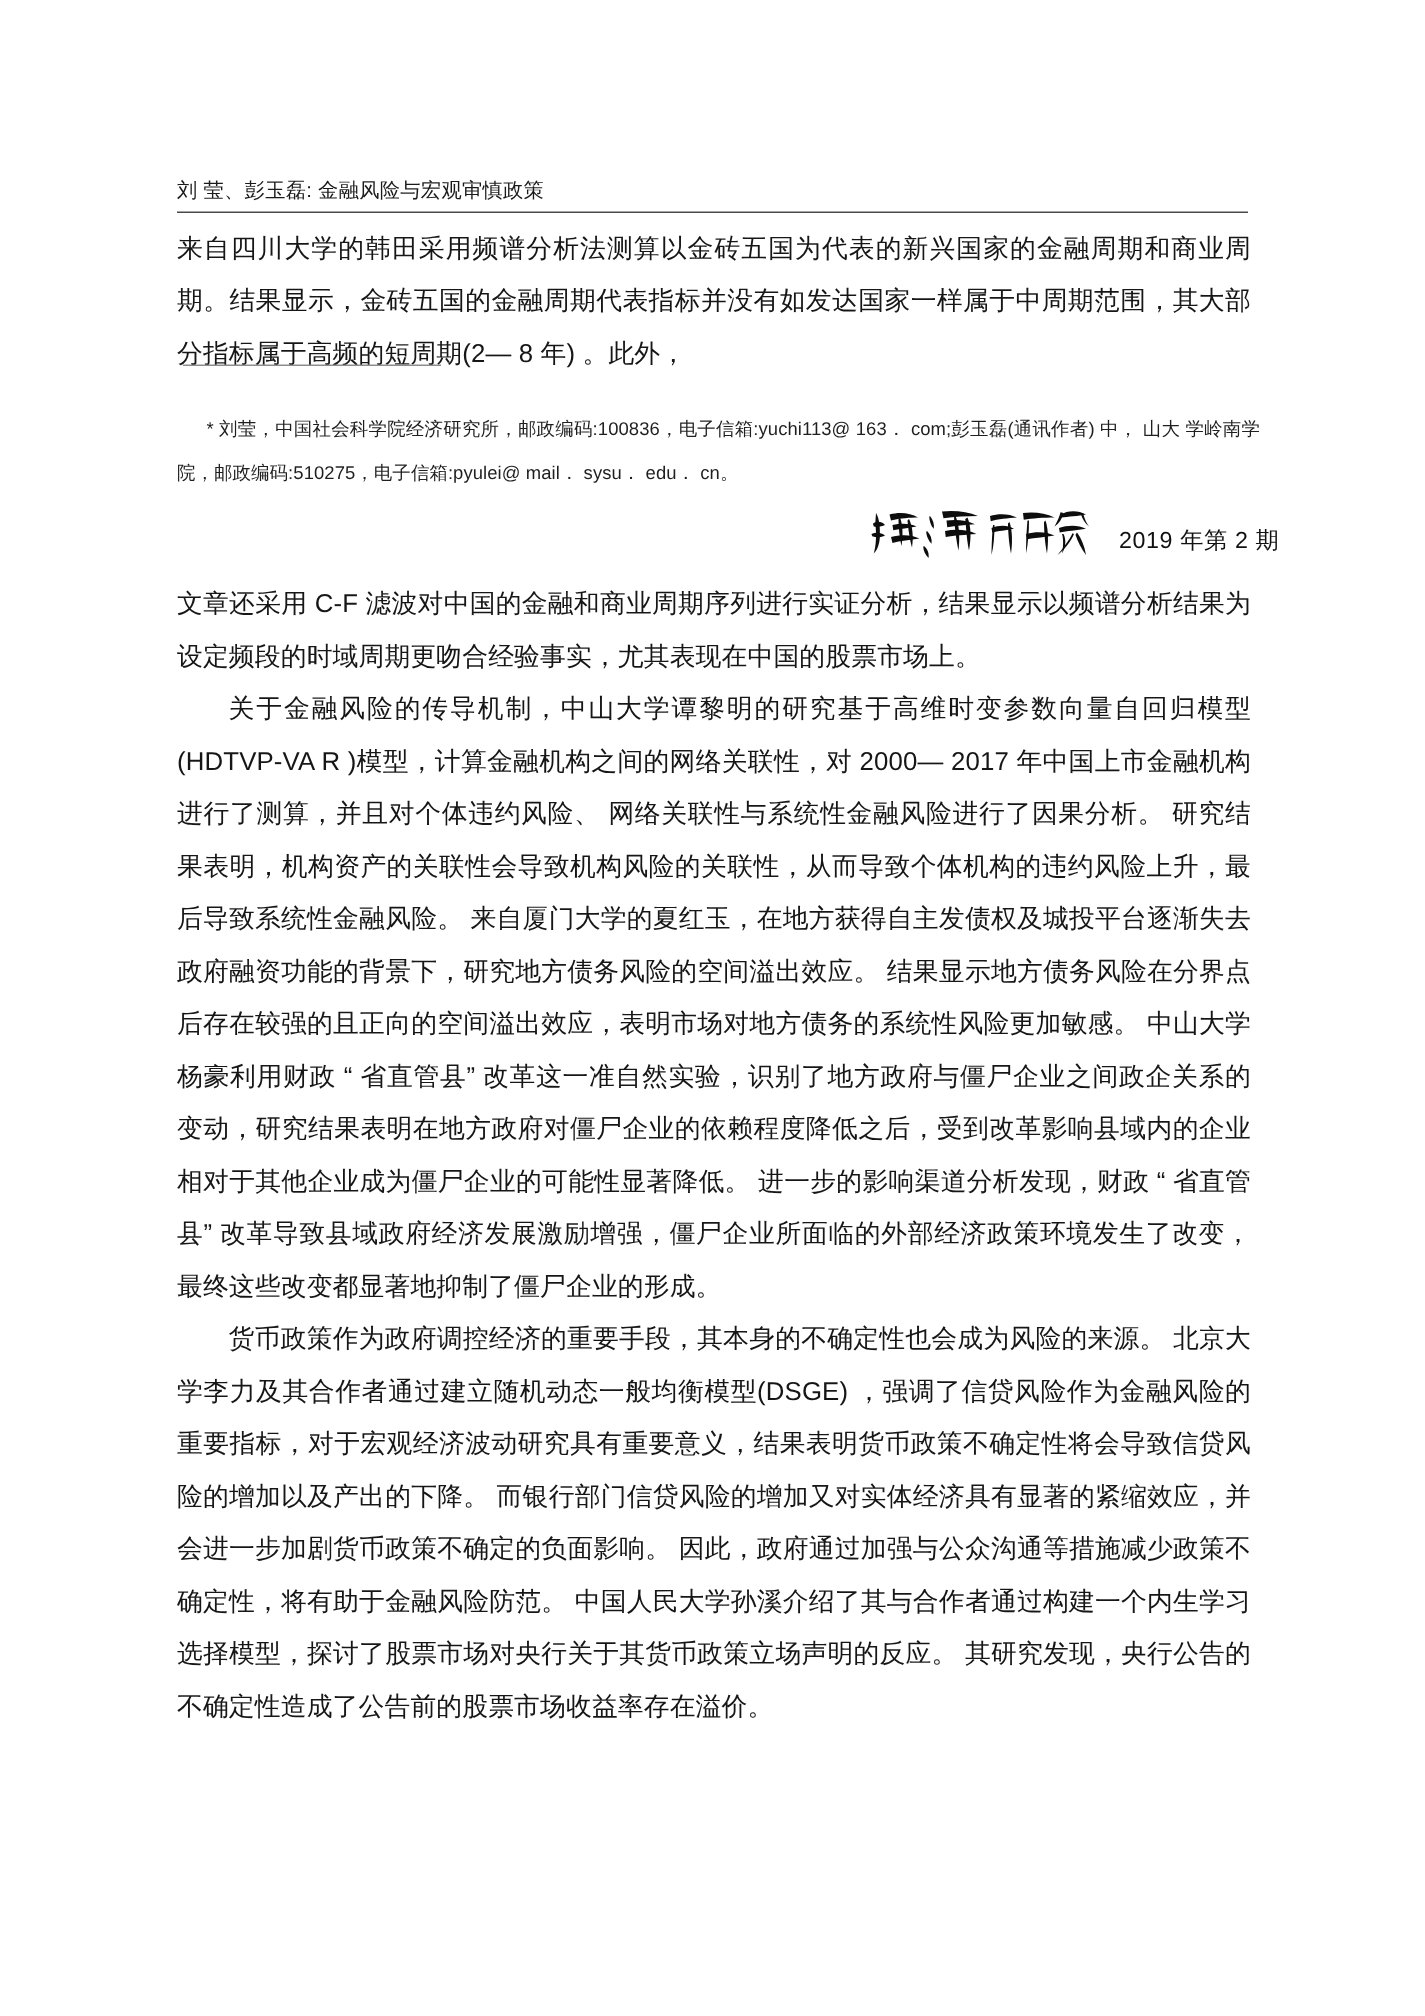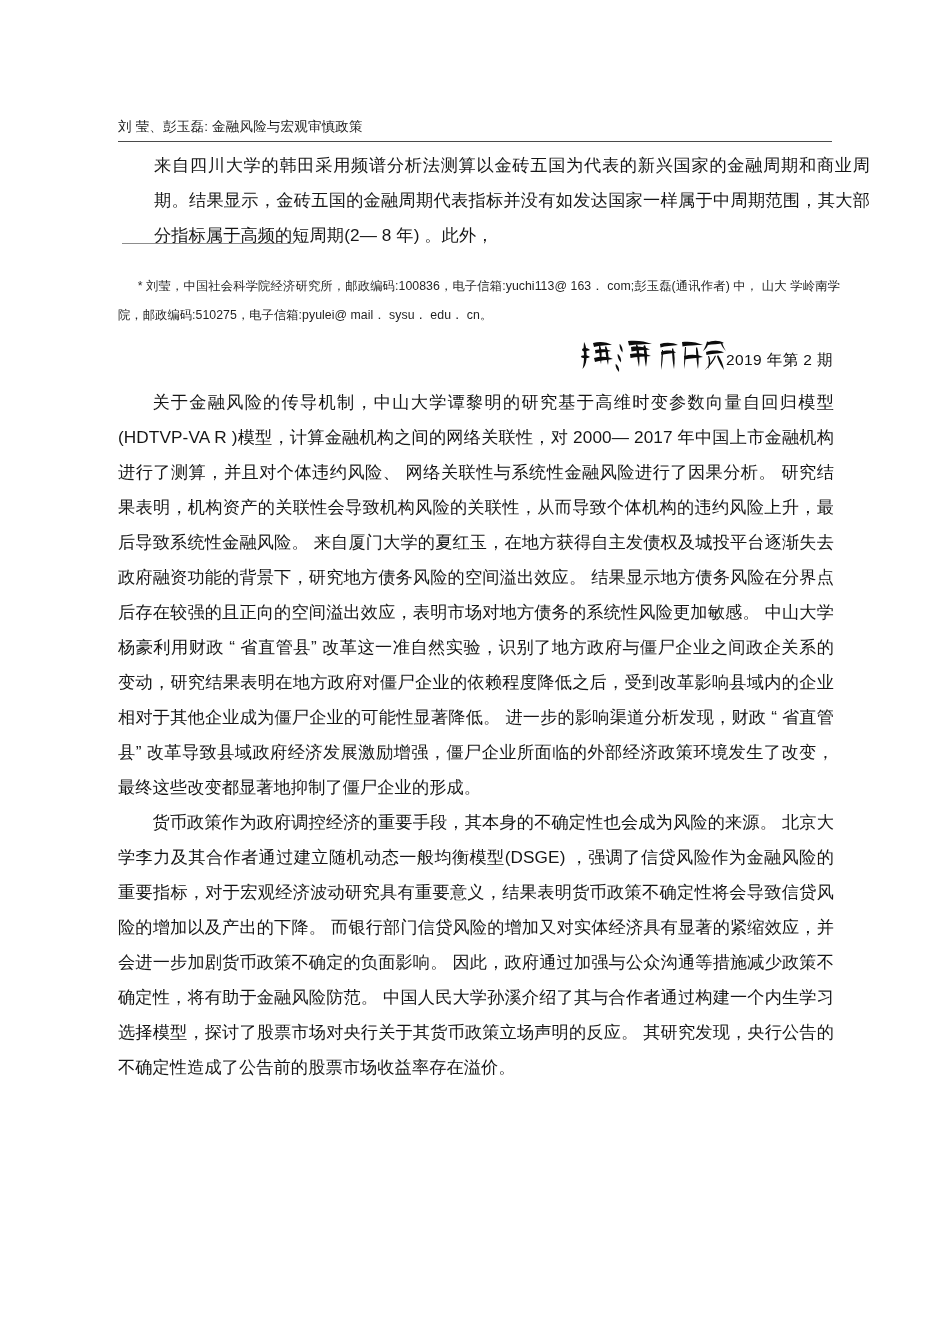--- a/index.html
+++ b/index.html
@@ -52,21 +52,20 @@
     margin: 0;
     letter-spacing: 0.1px;
   }
   .para.indent { text-indent: 2em; }
 
   .block-top {
     position: absolute;
     left: 118px;
     top: 148px;
     width: 716px;
-    margin-left: 36px;
   }
 
   
   .fn-rule {
     position: absolute;
     left: 122px;
     top: 243px;
     width: 172px;
     height: 1px;
     background: #8d8d8d;
@@ -95,21 +94,21 @@
     align-items: flex-end;
   }
   .logo-cal {
     display: block;
     width: 148px;
     height: 40px;
   }
   .issue-line {
     font-size: 15.5px;
     color: #111;
-    margin-left: 0;
+    margin-left: 20px;
     padding-bottom: 3px;
     white-space: nowrap;
     letter-spacing: 0.4px;
   }
 
   .block-main {
     position: absolute;
     left: 118px;
     top: 385px;
     width: 716px;
@@ -173,17 +172,18 @@
         <path d="M256 36 C268 32 282 32 292 37 C280 39 266 40 257 42 Z"></path>
         <path d="M262 44 C266 52 265 62 260 70 C262 60 262 50 260 44 Z"></path>
         <path d="M280 42 C286 50 290 60 292 72 C286 64 281 54 278 45 Z"></path>
         <path d="M276 44 C272 54 264 64 254 72 C262 62 270 52 274 43 Z"></path>
       </g>
     </svg>
     <div class="issue-line">2019 年第 2 期</div>
   </div>
 
   <div class="block-main">
+    <p class="para">文章还采用 C-F 滤波对中国的金融和商业周期序列进行实证分析，结果显示以频谱分析结果为设定频段的时域周期更吻合经验事实，尤其表现在中国的股票市场上。</p>
     <p class="para indent">关于金融风险的传导机制，中山大学谭黎明的研究基于高维时变参数向量自回归模型(HDTVP-VA R )模型，计算金融机构之间的网络关联性，对 2000— 2017 年中国上市金融机构进行了测算，并且对个体违约风险、 网络关联性与系统性金融风险进行了因果分析。 研究结果表明，机构资产的关联性会导致机构风险的关联性，从而导致个体机构的违约风险上升，最后导致系统性金融风险。 来自厦门大学的夏红玉，在地方获得自主发债权及城投平台逐渐失去政府融资功能的背景下，研究地方债务风险的空间溢出效应。 结果显示地方债务风险在分界点后存在较强的且正向的空间溢出效应，表明市场对地方债务的系统性风险更加敏感。 中山大学杨豪利用财政 “ 省直管县” 改革这一准自然实验，识别了地方政府与僵尸企业之间政企关系的变动，研究结果表明在地方政府对僵尸企业的依赖程度降低之后，受到改革影响县域内的企业相对于其他企业成为僵尸企业的可能性显著降低。 进一步的影响渠道分析发现，财政 “ 省直管县” 改革导致县域政府经济发展激励增强，僵尸企业所面临的外部经济政策环境发生了改变，最终这些改变都显著地抑制了僵尸企业的形成。</p>
     <p class="para indent">货币政策作为政府调控经济的重要手段，其本身的不确定性也会成为风险的来源。 北京大学李力及其合作者通过建立随机动态一般均衡模型(DSGE) ，强调了信贷风险作为金融风险的重要指标，对于宏观经济波动研究具有重要意义，结果表明货币政策不确定性将会导致信贷风险的增加以及产出的下降。 而银行部门信贷风险的增加又对实体经济具有显著的紧缩效应，并会进一步加剧货币政策不确定的负面影响。 因此，政府通过加强与公众沟通等措施减少政策不确定性，将有助于金融风险防范。 中国人民大学孙溪介绍了其与合作者通过构建一个内生学习选择模型，探讨了股票市场对央行关于其货币政策立场声明的反应。 其研究发现，央行公告的不确定性造成了公告前的股票市场收益率存在溢价。</p>
   </div>
 
 </div>
 
 </body></html>

